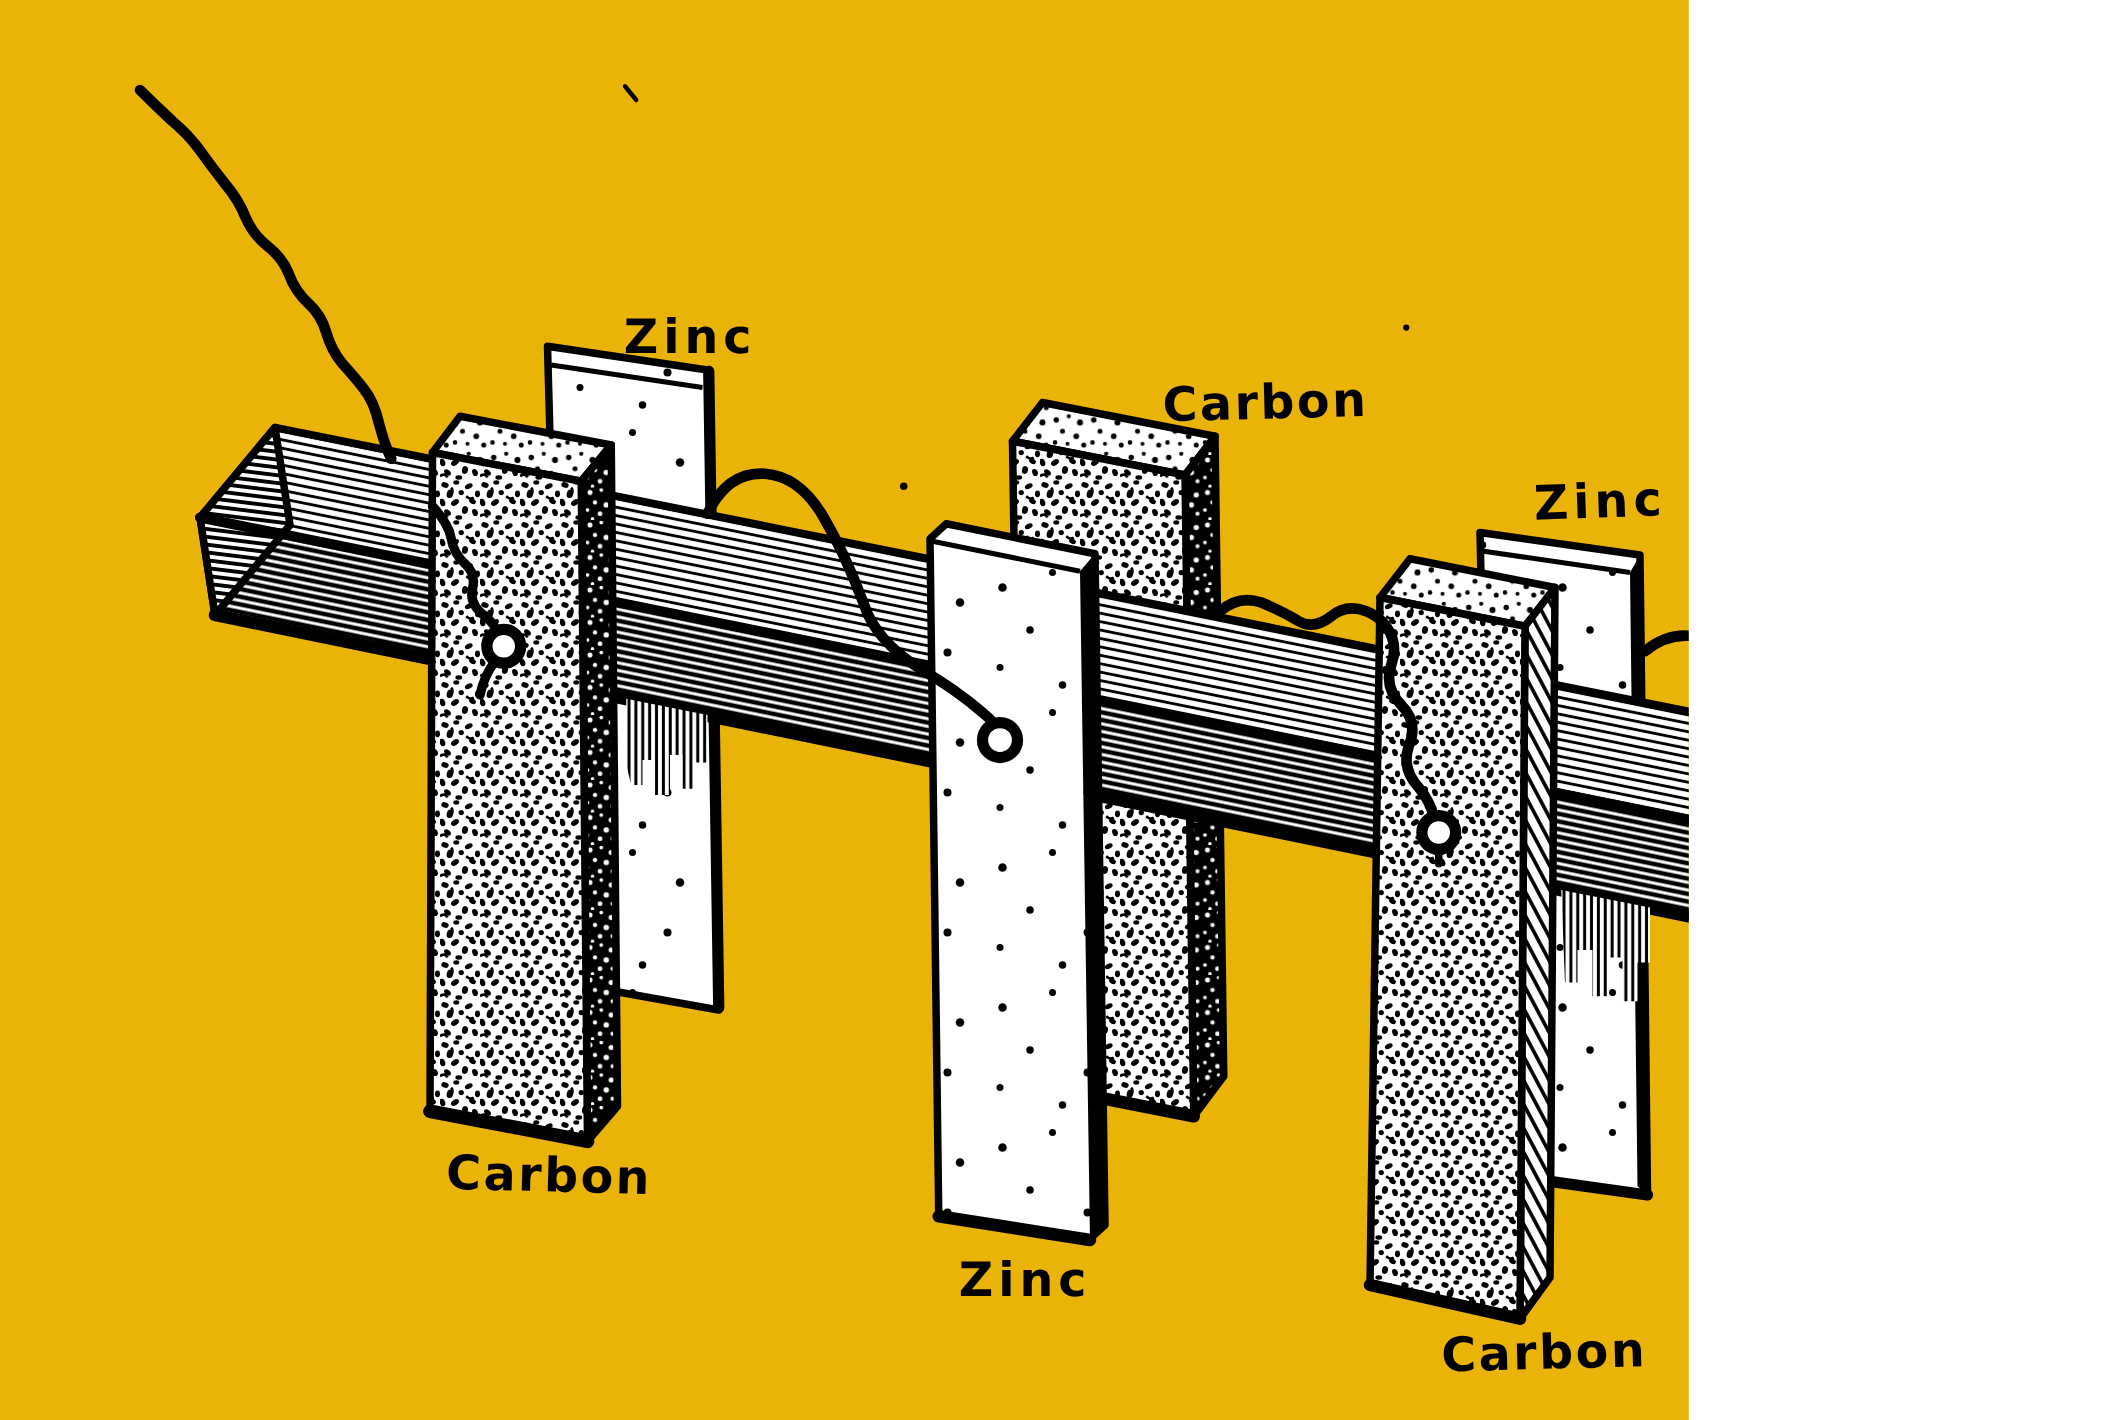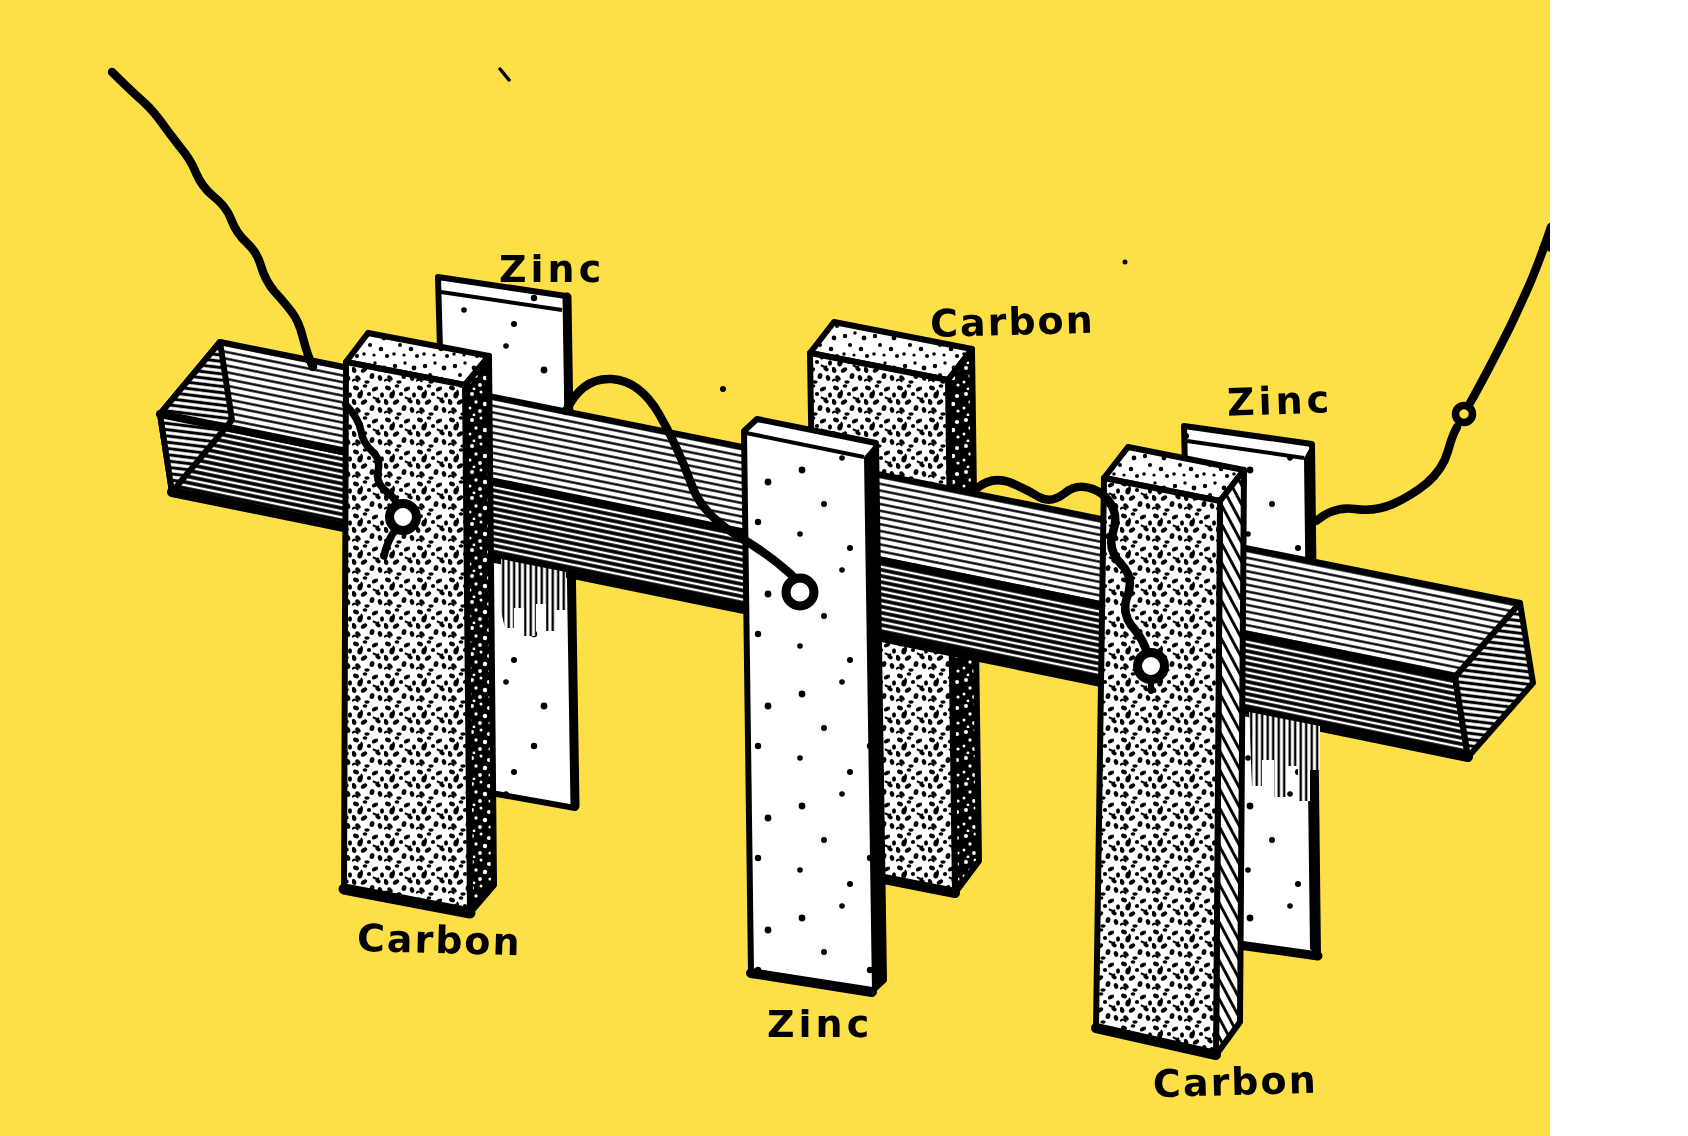--- a/index.html
+++ b/index.html
@@ -1,18 +1,18 @@
 <!DOCTYPE html>
 <html><head>
 <meta charset="utf-8">
 <style>
   html,body { margin:0; padding:0; background:#ffffff; }
   .stage {
-    position:relative; width:1550px; height:1136px;
-    background:#fde047; overflow:hidden;
+    position:relative; width:1351px; height:1136px;
+    background:#eab308; overflow:hidden;
     font-family:"DejaVu Sans", sans-serif;
   }
   svg { display:block; }
   .lbl {
     font-family:"DejaVu Sans", sans-serif;
     font-weight:700;
     fill:#000;
   }
   .lbl-carbon { font-size:38px; letter-spacing:2px; }
   .lbl-zinc   { font-size:38px; letter-spacing:4px; }

